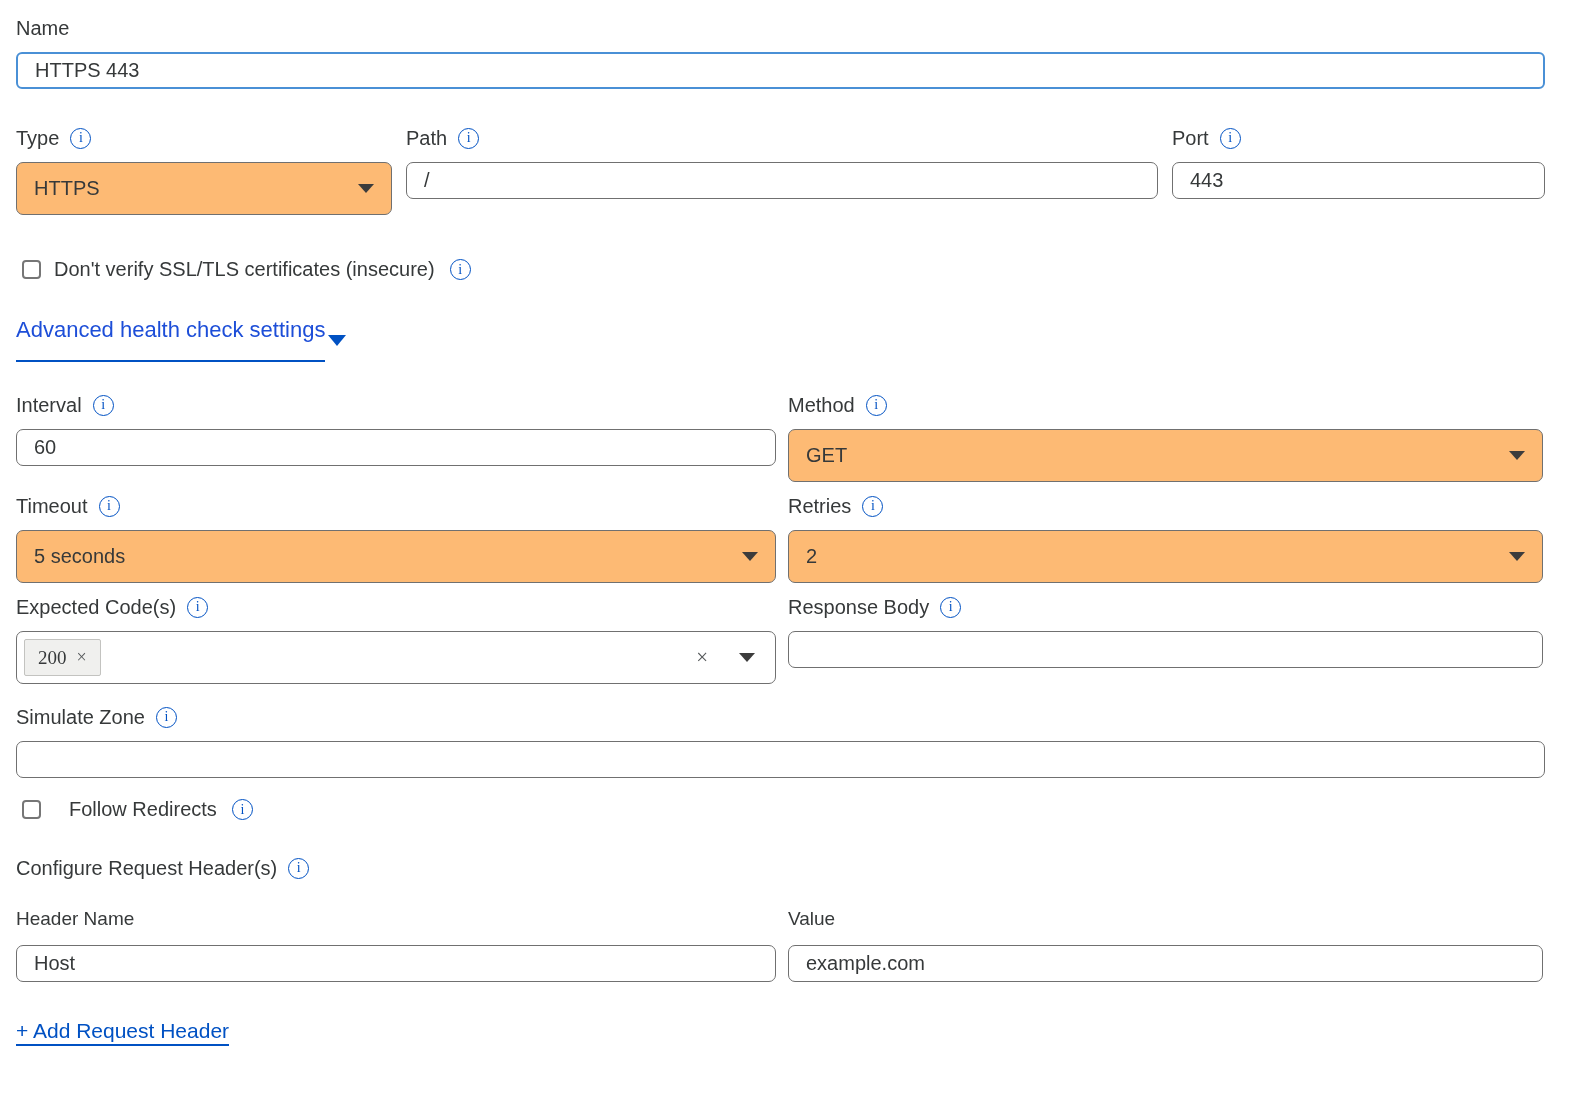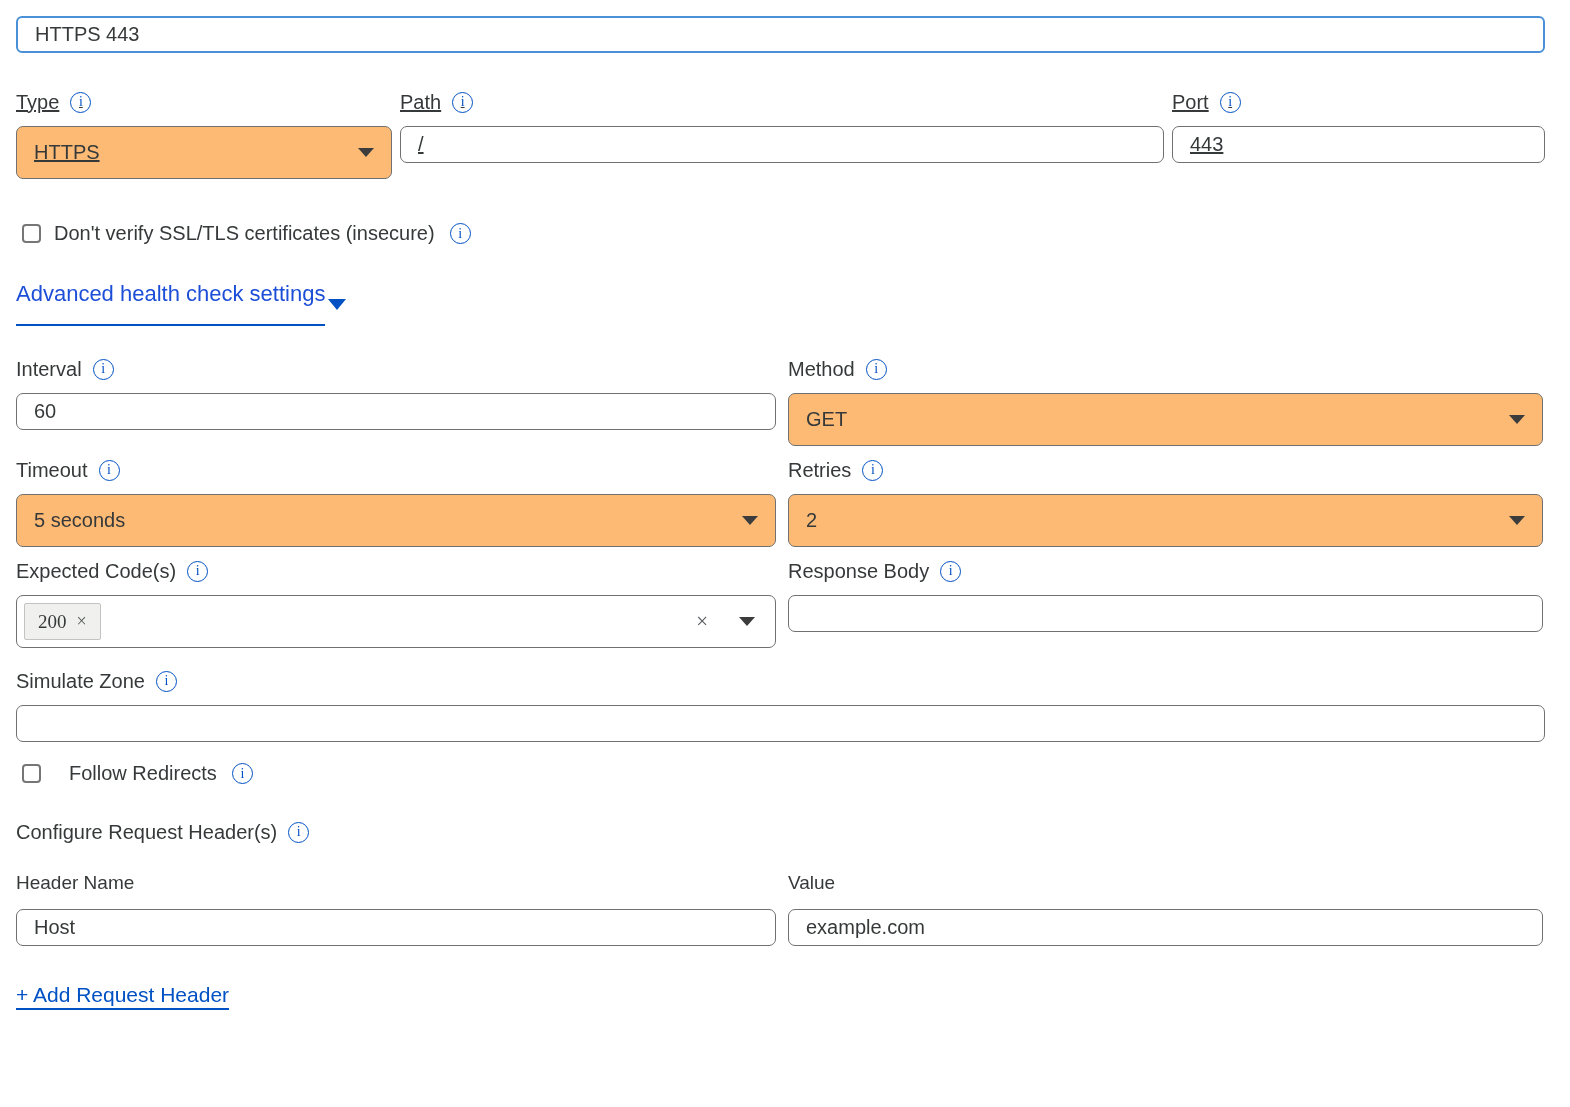--- a/index.html
+++ b/index.html
@@ -47,21 +47,21 @@
     padding: 0 17px; font-size: 20px; color: #36393a;
     background: #fdba74; cursor: pointer;
   }
   .caret {
     width: 0; height: 0; flex: 0 0 auto;
     border-left: 8px solid transparent; border-right: 8px solid transparent;
     border-top: 9px solid #3c3c3c;
   }
 
   
-  .row3 { display: flex; gap: 8px; margin-top: 37px; text-decoration: underline; }
+  .row3 { display: flex; gap: 14px; margin-top: 37px; }
   .col-type { width: 376px; flex: 0 0 auto; }
   .col-path { flex: 1 1 auto; }
   .col-port { width: 373px; flex: 0 0 auto; }
 
   
   .cbrow { display: flex; align-items: center; margin-top: 43px; }
   .checkbox {
     width: 19px; height: 19px; border: 2px solid #767676; border-radius: 4px;
     background: #fff; cursor: pointer; flex: 0 0 auto; margin-left: 6px;
   }
@@ -115,20 +115,23 @@
     border-bottom: 2px solid #0051c3; padding-bottom: 2px;
   }
 </style>
 </head>
 <body>
 
 <div class="page">
 
   
   <div>
+    <div class="flabel">
+      <span>Name</span>
+    </div>
     <input class="tinput focused" type="text" value="HTTPS 443" style="">
   </div>
 
   
   <div class="row3">
     <div class="col-type">
       <div class="flabel">
         <span>Type</span>
         <span class="info">i</span>
       </div>

